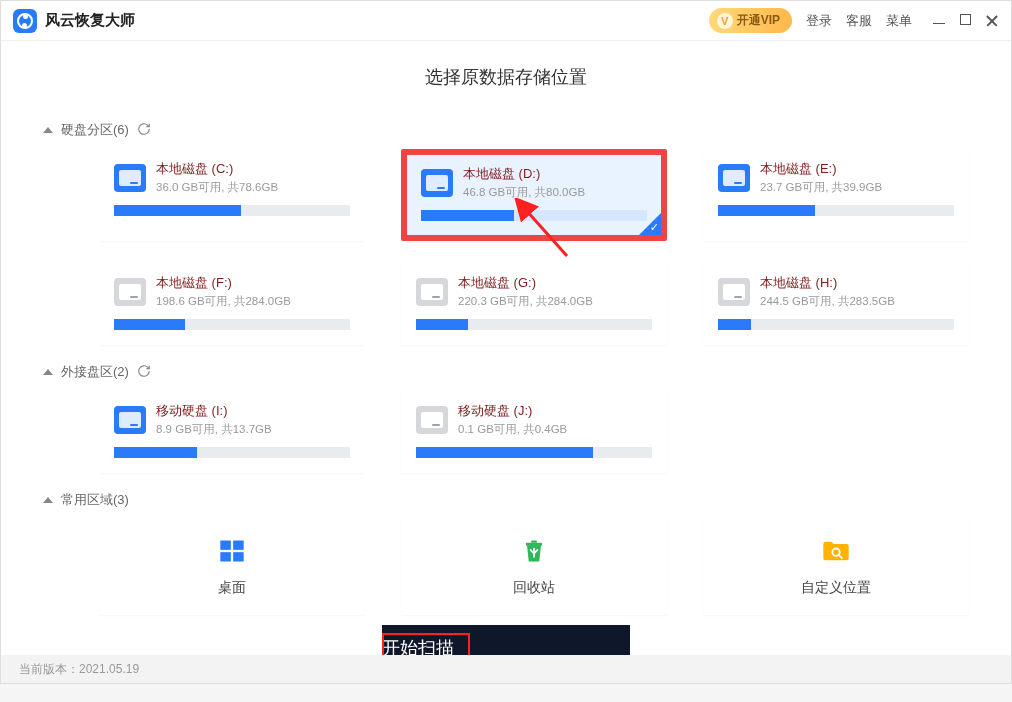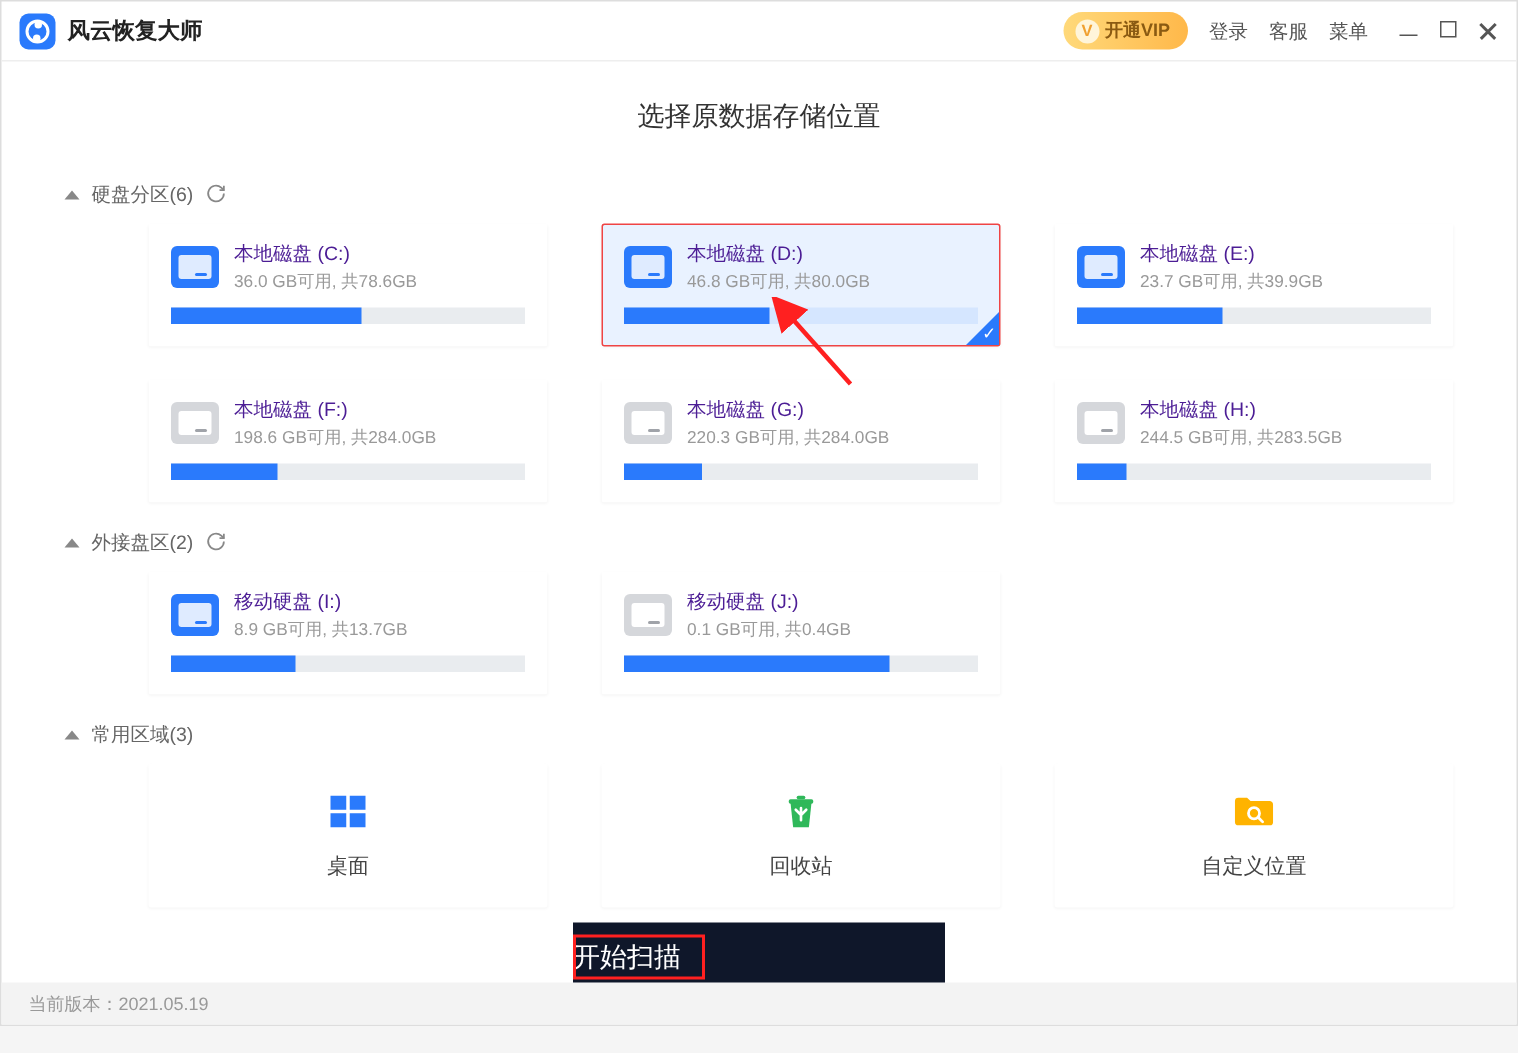--- a/index.html
+++ b/index.html
@@ -127,21 +127,21 @@
     display:flex;
     flex-direction:column;
     gap:6px;
     box-shadow: 0 1px 2px rgba(0,0,0,0.04);
     position:relative;
     cursor:pointer;
     min-height: 78px;
   }
   .card.selected {
     background:#e9f2ff;
-    border:1px solid #ef4444;
+    border:6px solid #ef4444;
   }
   .card.selected::after {
     content:"";
     position:absolute;
     right:0; bottom:0;
     width:0; height:0;
     border-style:solid;
     border-width: 0 0 22px 22px;
     border-color: transparent transparent #2a7afc transparent;
   }
@@ -174,21 +174,21 @@
   .disk-body::after {
     content:"";
     position:absolute;
     width:8px; height:2px;
     background: #2a7afc;
     bottom:2px; right:3px;
     border-radius:1px;
   }
   .disk-icon.gray .disk-body::after { background:#a0a3a9; }
   .card-text { display:flex; flex-direction:column; gap:2px; }
-  .card-title { font-size:13px; color:#4c1d95; }
+  .card-title { font-size:13px; color:#7f1d1d; }
   .card-sub { font-size:11.5px; color:#999; }
   .progress {
     height: 11px;
     background:#e9ecef;
     position:relative;
     margin-top:4px;
   }
   .card.selected .progress { background:#d5e6ff; }
   .progress .fill {
     height:100%;

